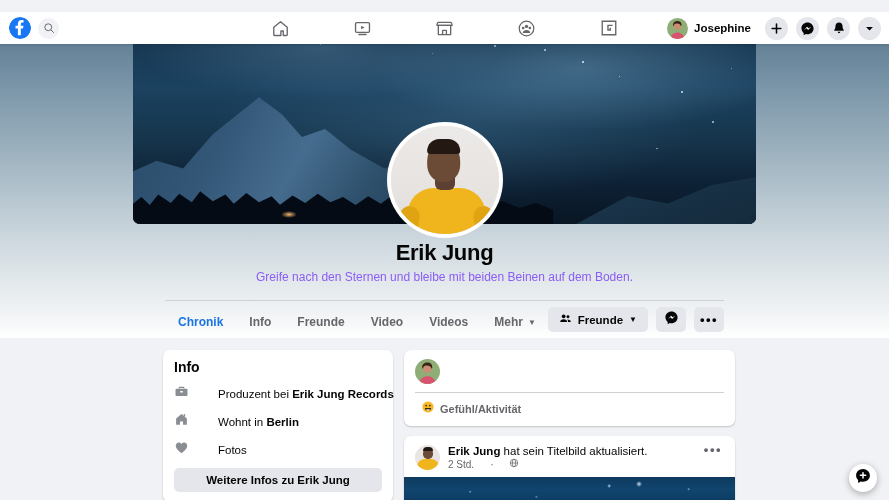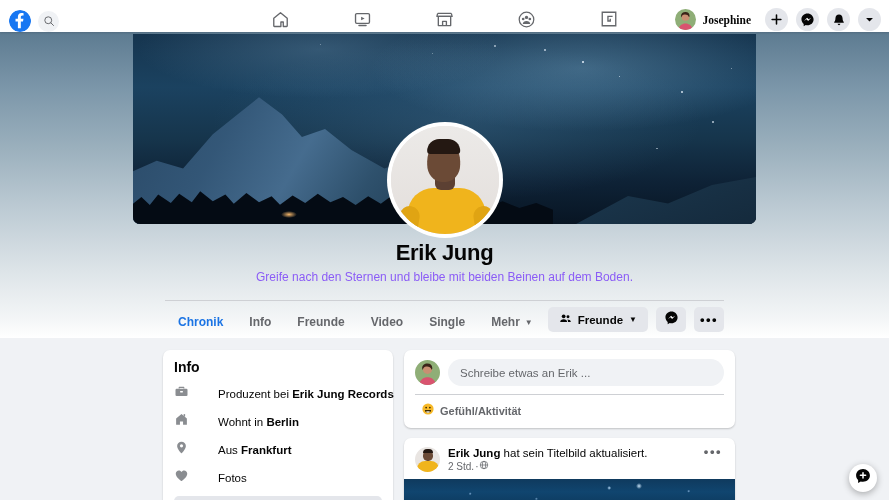--- a/index.html
+++ b/index.html
@@ -5,27 +5,26 @@
   * { box-sizing: border-box; margin: 0; padding: 0; }
   html, body {
     width: 889px; height: 500px;
     overflow: hidden;
     font-family: "Liberation Sans", sans-serif;
     background: #f0f2f5;
   }
 
   
   .topbar {
-    position: absolute; top: 0; left: 0;
+    position: absolute; top: 12px; left: 0;
     width: 889px; height: 32px;
     background: #ffffff;
-    display: flex; align-items: flex-end;
+    display: flex; align-items: center;
     box-shadow: 0 1px 2px rgba(0,0,0,0.12);
     z-index: 50;
-    font-family: Liberation Serif, serif;
   }
   .nav-left { display: flex; align-items: center; gap: 7px; padding-left: 9px; }
   .fb-logo { width: 22px; height: 22px; border-radius: 50%; display:block; }
   .search-btn {
     width: 21px; height: 21px; border-radius: 50%;
     background: #f0f2f5; display: flex; align-items: center; justify-content: center;
   }
   .nav-center {
     position: absolute; left: 50%; transform: translateX(-50%);
     display: flex; align-items: center; gap: 48px;
@@ -228,21 +227,21 @@
 
   .post-card { margin-top: 10px; overflow: hidden; }
   .post-head { display: flex; align-items: flex-start; padding: 9px 11px 7px; border-radius: 11px; }
   .post-avatar { width: 25px; height: 25px; border-radius: 50%; overflow: hidden; flex: none; margin-right: 8px; position: relative; background:#e9e5e2; }
   .pa-shirt { position: absolute; bottom: -2px; left: 50%; transform: translateX(-50%); width: 22px; height: 13px; background: #f0b41c; border-radius: 8px 8px 2px 2px; }
   .pa-head { position: absolute; bottom: 11px; left: 50%; transform: translateX(-50%); width: 10px; height: 11px; background: #6b4a36; border-radius: 50% 50% 44% 44%; }
   .pa-hair { position: absolute; bottom: 19px; left: 50%; transform: translateX(-50%); width: 10px; height: 4px; background: #241812; border-radius: 5px 5px 0 0; }
   .post-meta { flex: 1; }
   .post-line { font-size: 11.5px; color: #050505; }
   .post-line b { font-weight: bold; }
-  .post-sub { font-size: 10px; color: #65676b; display: flex; align-items: center; gap: 1px; margin-top: 1px; }
+  .post-sub { font-size: 10px; color: #65676b; display: flex; align-items: center; gap: 16px; margin-top: 1px; }
   .post-dots { letter-spacing: 1.5px; font-size: 13px; font-weight: bold; color: #65676b; line-height: 9px; padding: 0 2px; }
   .post-img {
     height: 32px; width: 100%;
     background:
       radial-gradient(circle 2px at 62% 28%, rgba(190,225,255,0.95), rgba(0,0,0,0) 100%),
       radial-gradient(circle 3px at 71% 22%, rgba(210,235,255,0.95), rgba(0,0,0,0) 100%),
       radial-gradient(circle 1.5px at 20% 46%, rgba(170,210,250,0.7), rgba(0,0,0,0) 100%),
       radial-gradient(circle 1.5px at 40% 62%, rgba(170,210,250,0.6), rgba(0,0,0,0) 100%),
       radial-gradient(circle 1.5px at 86% 38%, rgba(170,210,250,0.7), rgba(0,0,0,0) 100%),
       linear-gradient(180deg, #0f3a5e 0%, #10456f 40%, #0b3557 100%);
@@ -400,21 +399,21 @@
       <div class="tab">
           <span>Info</span>
         </div>
       <div class="tab">
           <span>Freunde</span>
         </div>
       <div class="tab">
           <span>Video</span>
         </div>
       <div class="tab">
-          <span>Single</span>
+          <span>Videos</span>
         </div>
       <div class="tab">
         <span>Mehr</span>
         <span class="caret">▼</span>
       </div>
     </div>
 
     <div class="tabs-actions">
       <div class="btn-grey">
         <span>
@@ -463,29 +462,20 @@
       <div class="info-row">
         <span>
           <svg width="15" height="15" viewBox="0 0 24 24" fill="#8a8d91">
             <path d="M12 3.2L3.4 10.2V20.4h6.1v-5.1h5v5.1h6.1V10.2z"></path>
             <rect x="15.4" y="3.4" width="2.4" height="4"></rect>
           </svg>
         </span>
         <span class="txt"><span>Wohnt in </span><b>Berlin</b></span>
       </div>
 
-      <div class="info-row">
-        <span>
-          <svg width="15" height="15" viewBox="0 0 24 24" fill="#8a8d91">
-            <path d="M12 2.6c-3.9 0-7 3-7 6.8 0 5.1 7 11.9 7 11.9s7-6.8 7-11.9c0-3.8-3.1-6.8-7-6.8z"></path>
-            <circle cx="12" cy="9.3" r="2.5" fill="#fff"></circle>
-          </svg>
-        </span>
-        <span class="txt"><span>Aus </span><b>Frankfurt</b></span>
-      </div>
 
       <div class="info-row">
         <span>
           <svg width="15" height="15" viewBox="0 0 24 24" fill="#8a8d91">
             <path d="M12 20.8S2.8 14.8 2.8 9.1c0-3 2.3-5.1 5-5.1 1.9 0 3.4 1 4.2 2.4C12.8 5 14.3 4 16.2 4c2.7 0 5 2.1 5 5.1 0 5.7-9.2 11.7-9.2 11.7z"></path>
           </svg>
         </span>
         <span class="txt">Fotos</span>
       </div>
 
@@ -498,21 +488,20 @@
     <div class="card composer">
       <div class="composer-top">
         <span class="composer-avatar">
           <svg width="25" height="25" viewBox="0 0 24 24">
             <rect width="24" height="24" fill="#8fae77"></rect>
             <circle cx="12" cy="9" r="4.4" fill="#c98f72"></circle>
             <path d="M12 3.4c3 0 4.6 1.9 4.6 4.3 0 1-.3 1.6-.6 1.6-.8-2.6-3-3.2-5.2-3-1.8.2-2.9 1.3-3.3 3-.3 0-.6-.7-.6-1.7 0-2.4 2-4.2 5.1-4.2z" fill="#3a2418"></path>
             <path d="M4 24c.6-5 4-7.4 8-7.4s7.4 2.4 8 7.4z" fill="#d9536f"></path>
           </svg>
         </span>
-        <div class="composer-input">Schreibe etwas an Erik ...</div>
       </div>
       <div class="composer-sep"></div>
       <div class="composer-actions">
         <div class="ca">
           <span>
             <svg width="14" height="14" viewBox="0 0 24 24">
               <circle cx="12" cy="12" r="9.6" fill="#f7b928"></circle>
               <circle cx="8.8" cy="9.6" r="1.5" fill="#3d2b00"></circle>
               <circle cx="15.2" cy="9.6" r="1.5" fill="#3d2b00"></circle>
               <path d="M6.6 13.6h10.8c0 2.9-2.4 4.8-5.4 4.8s-5.4-1.9-5.4-4.8z" fill="#3d2b00"></path>

